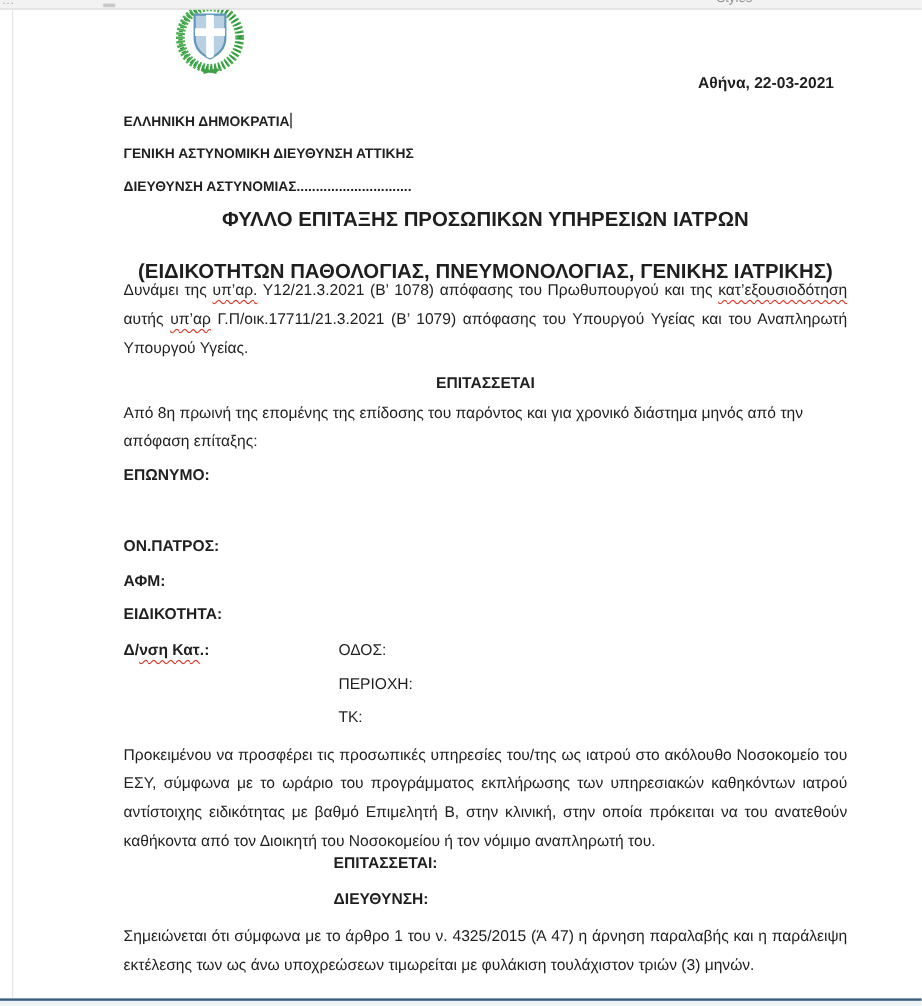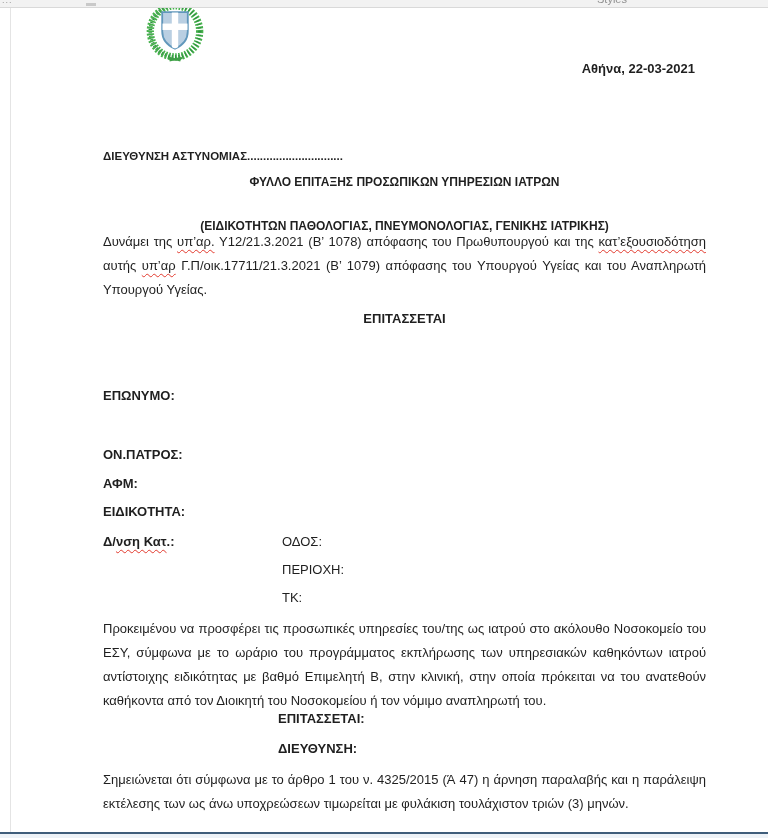--- a/index.html
+++ b/index.html
@@ -24,21 +24,21 @@
   .doc { position:absolute; left:0; top:0; width:768px; height:838px;margin-left:20px; }
   .blk { position:absolute; left:83px; width:603px; font-size:13px; line-height:24px; }
   .b   { font-weight:bold; }
   .ctr { text-align:center; }
   .rgt { text-align:right; }
   .jst { text-align:justify; }
 
   .date-line   { top:60px; width:592px; font-weight:bold; line-height:18px; }
   .hdr         { font-weight:bold; font-size:11.5px; line-height:14px; }
   .hdr1 { top:94px; } .hdr2 { top:122px; } .hdr3 { top:149px; }
-  .title       { font-weight:bold; font-size:12px; line-height:15px; }
+  .title       { font-weight:bold; font-size:17px; line-height:15px; }
   .title1 { top:175px; } .title2 { top:219px; }
   .para1 { top:230px; }
   .ep-heading { top:307px; font-weight:bold; }
   .para2 { top:332px; }
   .fld { font-weight:bold; line-height:18px; }
   .f1 { top:387px; } .f2 { top:416px; } .f3 { top:446px; } .f4 { top:475px; } .f5 { top:503px; }
   .row-dnsi { top:533px; line-height:18px; }
   .indent-col { position:absolute; left:179px; top:0; font-weight:normal; }
   .f-per { top:561px; padding-left:179px; line-height:18px; }
   .f-tk  { top:589px; padding-left:179px; line-height:18px; }
@@ -78,29 +78,32 @@
     <path d="M29 60 q8 4 16 0 M31 63 l12 -3 M31 60 l12 3" stroke="#3fa047" stroke-width="2.2" fill="none"></path>
     <path d="M23 10 h28 v21 c0 10 -7 16 -14 19 c-7 -3 -14 -9 -14 -19 z" fill="#b9cfe2" stroke="#6097bb" stroke-width="2"></path>
     <g clip-path="url(#shieldClip)">
       <rect x="33.5" y="10" width="7" height="40" fill="#ffffff"></rect>
       <rect x="23" y="22.5" width="28" height="7" fill="#ffffff"></rect>
     </g>
   </svg>
 
   <div class="blk date-line rgt">Αθήνα, 22-03-2021</div>
 
+  <div class="blk hdr hdr1"><span>ΕΛΛΗΝΙΚΗ ΔΗΜΟΚΡΑΤΙΑ</span><span class="caret"></span></div>
+  <div class="blk hdr hdr2">ΓΕΝΙΚΗ ΑΣΤΥΝΟΜΙΚΗ ΔΙΕΥΘΥΝΣΗ ΑΤΤΙΚΗΣ</div>
   <div class="blk hdr hdr3">ΔΙΕΥΘΥΝΣΗ ΑΣΤΥΝΟΜΙΑΣ..............................</div>
 
   <div class="blk title title1 ctr">ΦΥΛΛΟ ΕΠΙΤΑΞΗΣ ΠΡΟΣΩΠΙΚΩΝ ΥΠΗΡΕΣΙΩΝ ΙΑΤΡΩΝ</div>
   <div class="blk title title2 ctr">(ΕΙΔΙΚΟΤΗΤΩΝ ΠΑΘΟΛΟΓΙΑΣ, ΠΝΕΥΜΟΝΟΛΟΓΙΑΣ, ΓΕΝΙΚΗΣ ΙΑΤΡΙΚΗΣ)</div>
 
   <div class="blk para1 jst"><span>Δυνάμει της </span><span class="misspell">υπ’αρ.</span><span> Υ12/21.3.2021 (Β’ 1078) απόφασης του Πρωθυπουργού και της </span><span class="misspell">κατ’εξουσιοδότηση</span><span> αυτής </span><span class="misspell">υπ’αρ</span><span> Γ.Π/οικ.17711/21.3.2021 (Β’ 1079) απόφασης του Υπουργού Υγείας και του Αναπληρωτή Υπουργού Υγείας.</span></div>
 
   <div class="blk ep-heading ctr">ΕΠΙΤΑΣΣΕΤΑΙ</div>
 
+  <div class="blk para2">Από 8η πρωινή της επομένης της επίδοσης του παρόντος και για χρονικό διάστημα μηνός από την απόφαση επίταξης:</div>
 
   <div class="blk fld f1">ΕΠΩΝΥΜΟ:</div>
   <div class="blk fld f3">ΟΝ.ΠΑΤΡΟΣ:</div>
   <div class="blk fld f4">ΑΦΜ:</div>
   <div class="blk fld f5">ΕΙΔΙΚΟΤΗΤΑ:</div>
 
   <div class="blk row-dnsi">
     <span class="b"><span>Δ/</span><span class="misspell">νση Κατ</span><span>.:</span></span>
     <span class="indent-col">ΟΔΟΣ:</span>
   </div>

